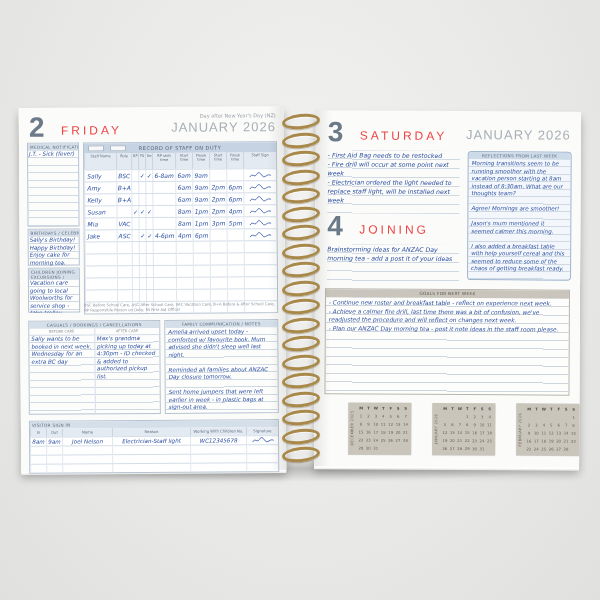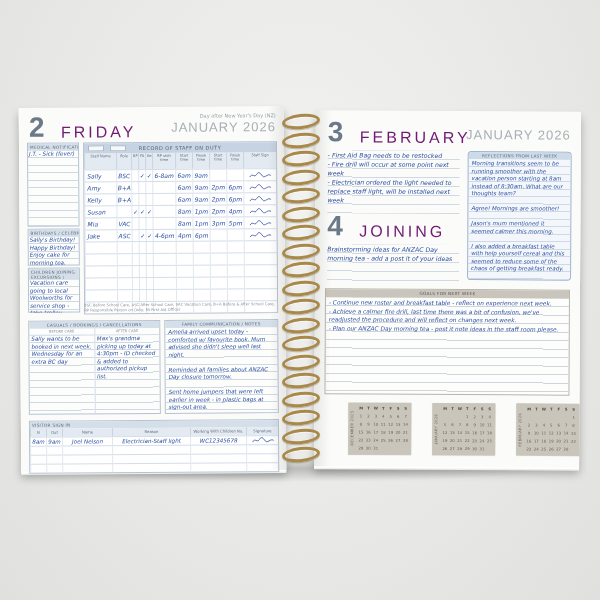--- a/index.html
+++ b/index.html
@@ -17,21 +17,21 @@
     background:linear-gradient(to left,rgba(0,0,0,0) ,rgba(0,0,0,.08));}
   #book-shadow{position:absolute;left:45px;top:460px;width:510px;height:22px;
     background:radial-gradient(ellipse at 50% 40%, rgba(0,0,0,.20), rgba(0,0,0,0) 70%);}
   
   #spiral{position:absolute;left:281px;top:114px;width:38px;height:352px;z-index:9;}
   .coil{position:absolute;left:1px;width:32px;height:9px;border:3px solid #a8894a;border-radius:50%;
     box-shadow:0 1px 1px rgba(90,70,20,.35), inset 0 1px 0 rgba(255,255,255,.55);transform:rotate(-6deg);}
   
   .day-num{position:absolute;font-size:28px;line-height:28px;color:#6b7a88;font-weight:600;
     font-family:"Liberation Sans",sans-serif;}
-  .day-name{position:absolute;font-size:16px;color:#701a75;letter-spacing:3px;
+  .day-name{position:absolute;font-size:12px;color:#ef4444;letter-spacing:3px;
     font-family:"Liberation Sans",sans-serif;}
   .month-label{position:absolute;font-size:13px;color:#a8afb6;letter-spacing:1px;
     font-family:"Liberation Sans",sans-serif;}
   .holiday{position:absolute;font-size:5px;color:#9aa0a6;}
   
   .bar{background:#d5dfe9;color:#5a6a7e;font-size:4.2px;line-height:7px;height:7px;
     padding:0 2px;letter-spacing:.3px;text-transform:uppercase;overflow:hidden;white-space:nowrap;}
   .box{position:absolute;border:1px solid #b6c3d2;background:#fdfdfc;box-sizing:border-box;}
   
   .ruled{background-image:repeating-linear-gradient(to bottom,transparent 0 6.5px,#cfd9e4 6.5px 7.5px);}
@@ -381,21 +381,21 @@
             <div class="vcell"></div>
           </div>
         </div>
     </div>
 
     <div class="spine-shade-l"></div>
   </div>
 
   <div class="page" id="right-page">
     <div class="day-num" style="left:12px;top:8px">3</div>
-    <div class="day-name" style="left:44px;top:18px">FEBRUARY</div>
+    <div class="day-name" style="left:44px;top:18px">SATURDAY</div>
     <div class="month-label" style="right:10px;top:16px">JANUARY 2026</div>
 
     <div class="notes ruled9 n9" id="sat-notes" style="position:absolute;left:12px;top:40px;width:132px;height:63px;">
         <p class="hw">- First Aid Bag needs to be restocked</p>
         <p class="hw">- Fire drill will occur at some point next week</p>
         <p class="hw">- Electrician ordered the light needed to replace staff light, will be installed next week</p>
       </div>
 
     <div class="day-num" style="left:12px;top:102px">4</div>
     <div class="day-name" style="left:44px;top:112px">JOINING</div>

